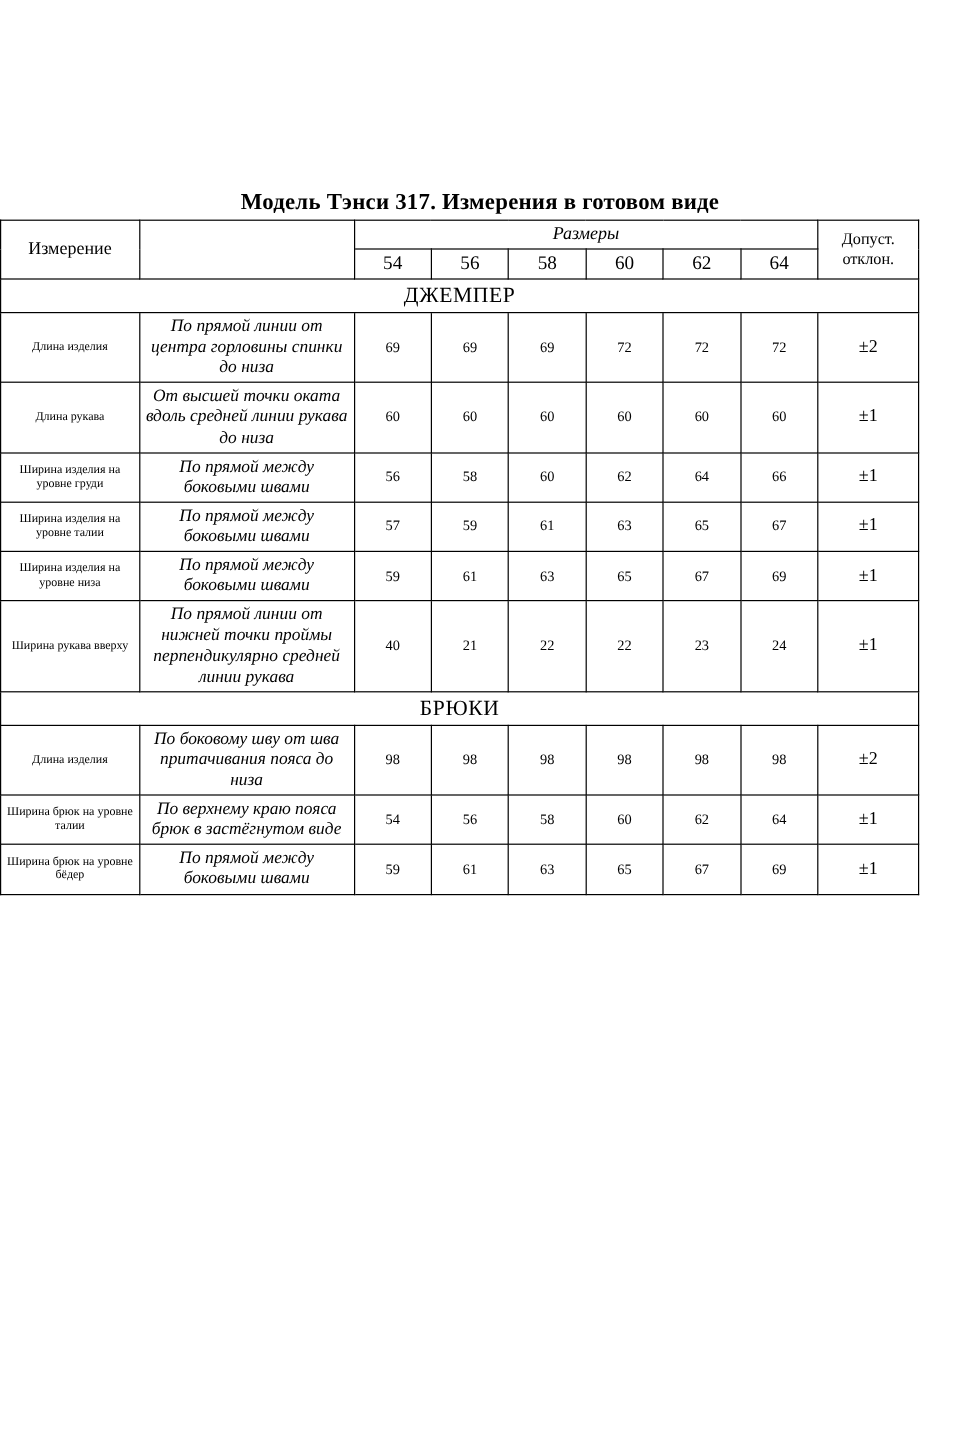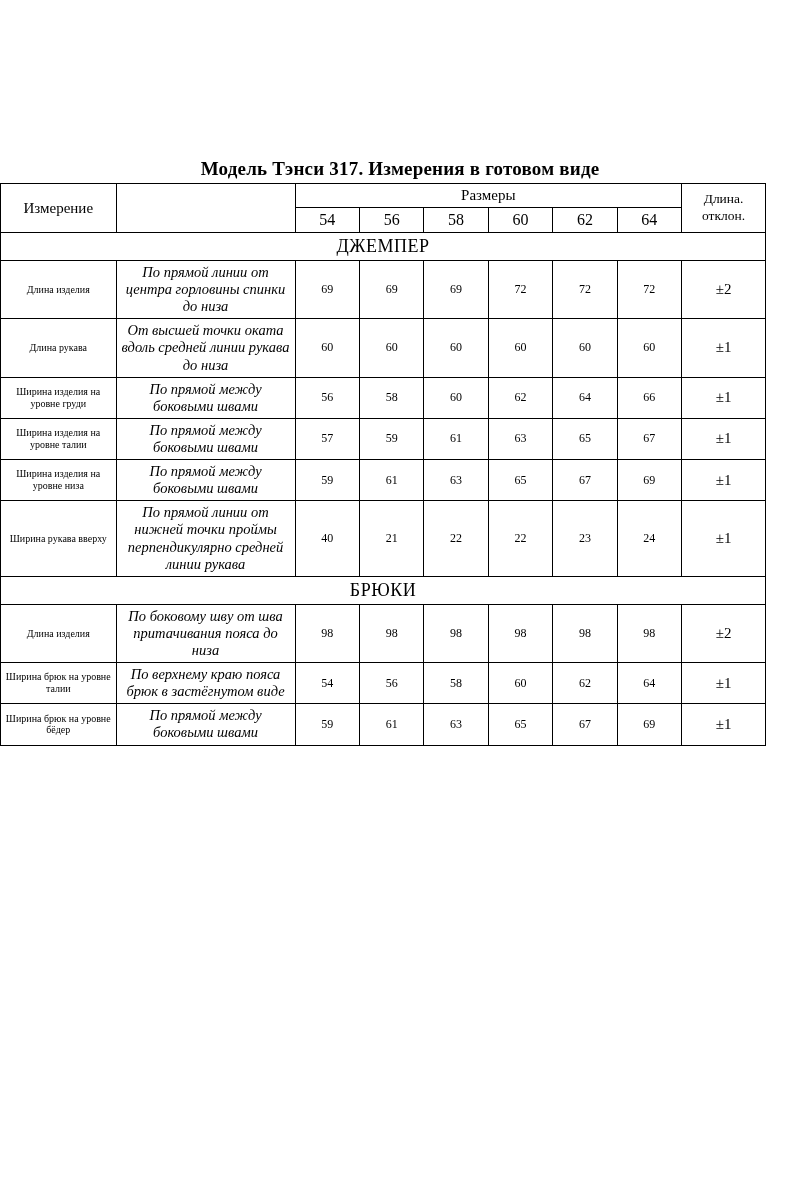--- a/index.html
+++ b/index.html
@@ -56,20 +56,21 @@
 
   th.hdr-meas {
     font-weight: bold;
     font-size: 15px;
     text-align: left;
     padding-left: 10px;
   }
   th.hdr-sizes {
     font-weight: bold;
     font-size: 15px;
+    font-style: italic;
   }
   th.hdr-dev {
     font-weight: bold;
     font-size: 13.5px;
     line-height: 1.25;
   }
   th.size-num {
     font-weight: bold;
     font-size: 16px;
   }
@@ -114,21 +115,21 @@
       <col class="col-size">
       <col class="col-size">
       <col class="col-dev">
     </colgroup>
     <thead>
       <tr>
         <th class="hdr-meas" rowspan="2">Измерение</th>
         <th rowspan="2"></th>
         <th class="hdr-sizes" colspan="6">Размеры</th>
         <th class="hdr-dev" rowspan="2">
-          <div>Длина.</div>
+          <div>Допуст.</div>
           <div>отклон.</div>
         </th>
       </tr>
       <tr>
         <th class="size-num">54</th>
         <th class="size-num">56</th>
         <th class="size-num">58</th>
         <th class="size-num">60</th>
         <th class="size-num">62</th>
         <th class="size-num">64</th>

